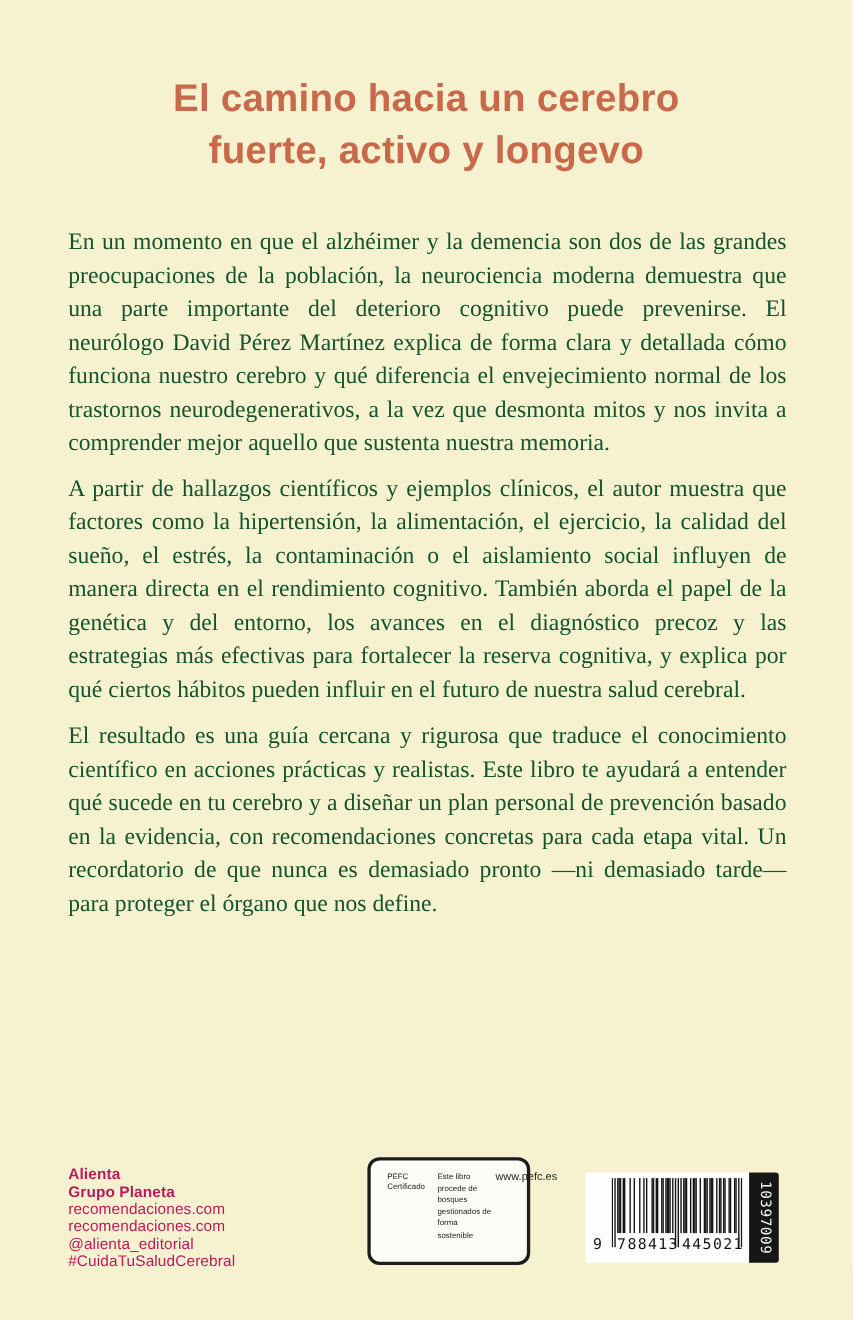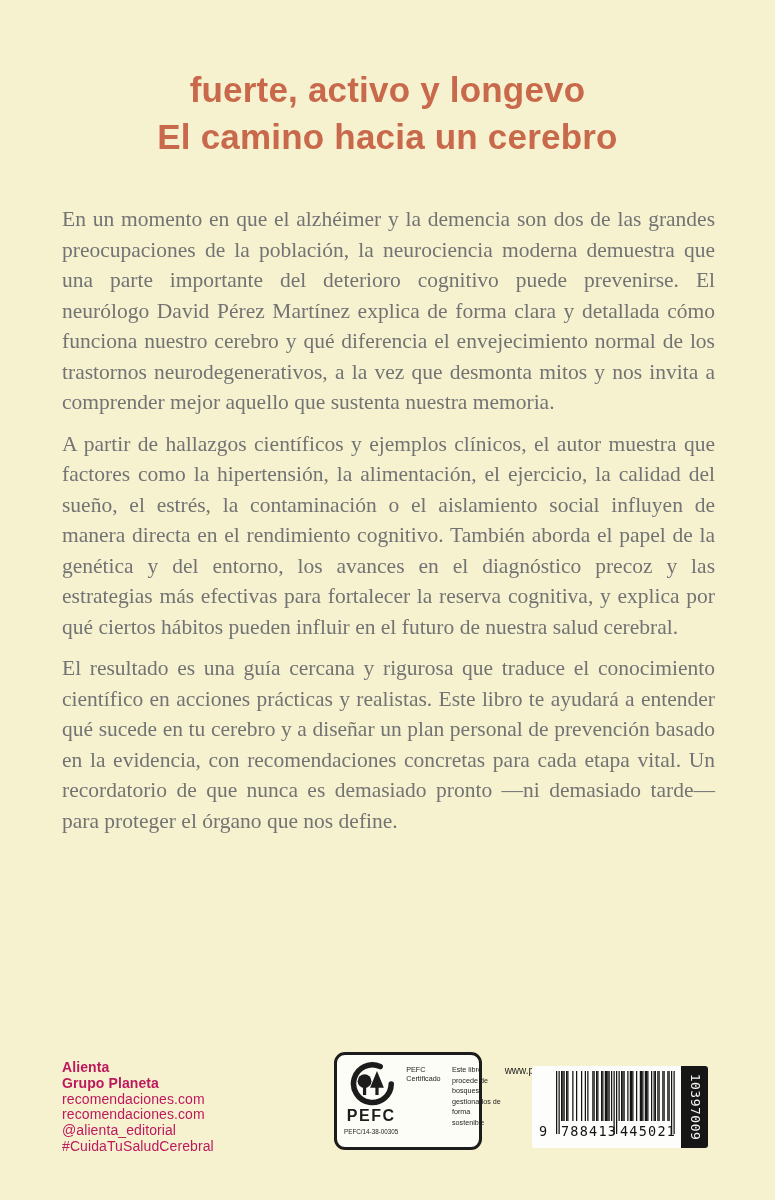--- a/index.html
+++ b/index.html
@@ -25,21 +25,21 @@
     letter-spacing: 0.2px;
   }
 
   
   .synopsis {
     position: absolute;
     top: 204px; left: 62px; right: 60px;
     font-family: "Liberation Serif", "DejaVu Serif", serif;
     font-size: 21.5px;
     line-height: 30.5px;
-    color: #737373;
+    color: #14532d;
     text-align: justify;
   }
   .synopsis p { margin: 0 0 11px 0; }
 
   
   .publisher {
     position: absolute;
     left: 62px; top: 1060px;
     font-size: 14px;
     line-height: 15.8px;
@@ -131,53 +131,40 @@
     letter-spacing: 0.5px;
     white-space: nowrap;
   }
 </style>
 </head>
 <body>
 
 <div class="page">
 
   <div class="title">
+    <div>El camino hacia un cerebro</div>
     <div>fuerte, activo y longevo</div>
-    <div>El camino hacia un cerebro</div>
   </div>
 
   <div class="synopsis">
     <p>En un momento en que el alzhéimer y la demencia son dos de las grandes preocupaciones de la población, la neurociencia moderna demuestra que una parte importante del deterioro cognitivo puede prevenirse. El neurólogo David Pérez Martínez explica de forma clara y detallada cómo funciona nuestro cerebro y qué diferencia el envejecimiento normal de los trastornos neurodegenerativos, a la vez que desmonta mitos y nos invita a comprender mejor aquello que sustenta nuestra memoria.</p>
     <p>A partir de hallazgos científicos y ejemplos clínicos, el autor muestra que factores como la hipertensión, la alimentación, el ejercicio, la calidad del sueño, el estrés, la contaminación o el aislamiento social influyen de manera directa en el rendimiento cognitivo. También aborda el papel de la genética y del entorno, los avances en el diagnóstico precoz y las estrategias más efectivas para fortalecer la reserva cognitiva, y explica por qué ciertos hábitos pueden influir en el futuro de nuestra salud cerebral.</p>
     <p>El resultado es una guía cercana y rigurosa que traduce el conocimiento científico en acciones prácticas y realistas. Este libro te ayudará a entender qué sucede en tu cerebro y a diseñar un plan personal de prevención basado en la evidencia, con recomendaciones concretas para cada etapa vital. Un recordatorio de que nunca es demasiado pronto —ni demasiado tarde— para proteger el órgano que nos define.</p>
   </div>
 
   <div class="publisher">
     <div class="bold">Alienta</div>
     <div class="bold">Grupo Planeta</div>
     <div>recomendaciones.com</div>
     <div>recomendaciones.com</div>
     <div>@alienta_editorial</div>
     <div>#CuidaTuSaludCerebral</div>
   </div>
 
   <div class="pefc-box">
-    <div class="pefc-left">
-      <span>
-        <svg width="46" height="46" viewBox="0 0 100 100">
-          <path d="M 70 12 A 41 41 0 1 0 94 50" fill="none" stroke="#1c1c1c" stroke-width="12" stroke-linecap="round"></path>
-          <circle cx="36" cy="44" r="15" fill="#1c1c1c"></circle>
-          <rect x="32.5" y="50" width="7" height="24" fill="#1c1c1c"></rect>
-          <polygon points="63,22 78,58 48,58" fill="#1c1c1c"></polygon>
-          <rect x="59.5" y="52" width="7" height="22" fill="#1c1c1c"></rect>
-        </svg>
-      </span>
-      <div class="pefc-wordmark">PEFC</div>
-      <div class="pefc-license">PEFC/14-38-00305</div>
-    </div>
     <div class="pefc-right">
       <div class="pefc-certified">PEFC Certificado</div>
       <div class="pefc-claim">Este libro procede de bosques gestionados de forma sostenible</div>
       <div class="pefc-url">www.pefc.es</div>
     </div>
   </div>
 
   <div class="barcode-box">
     <div class="barcode-bars"><svg width="119" height="63">
           <rect x="0.00" y="0" width="1.25" height="63" fill="#141414"></rect>

